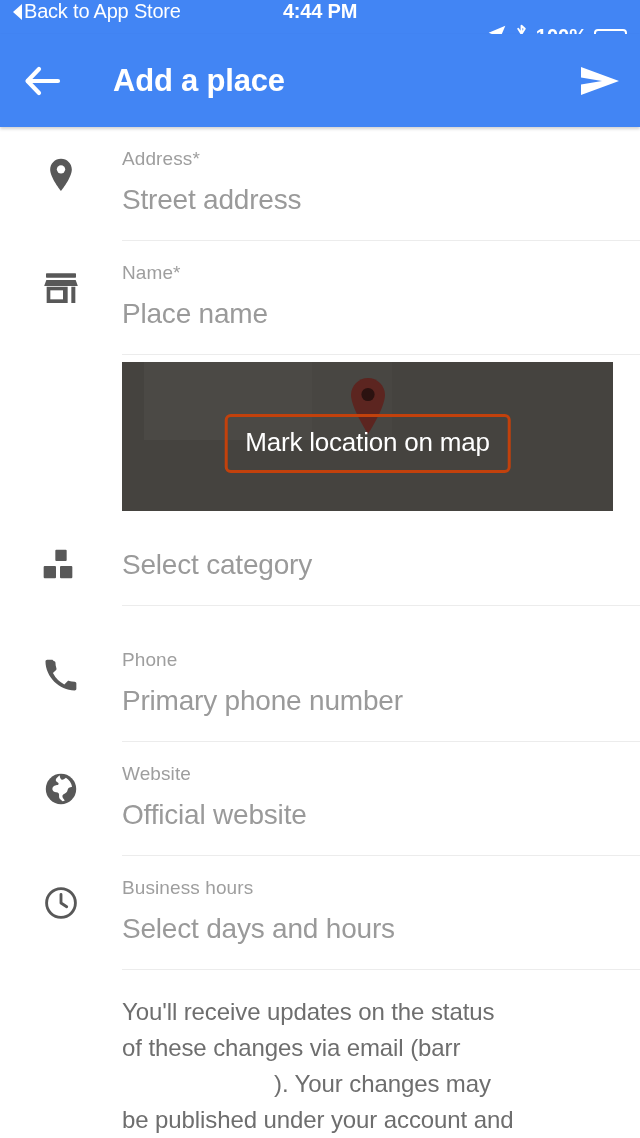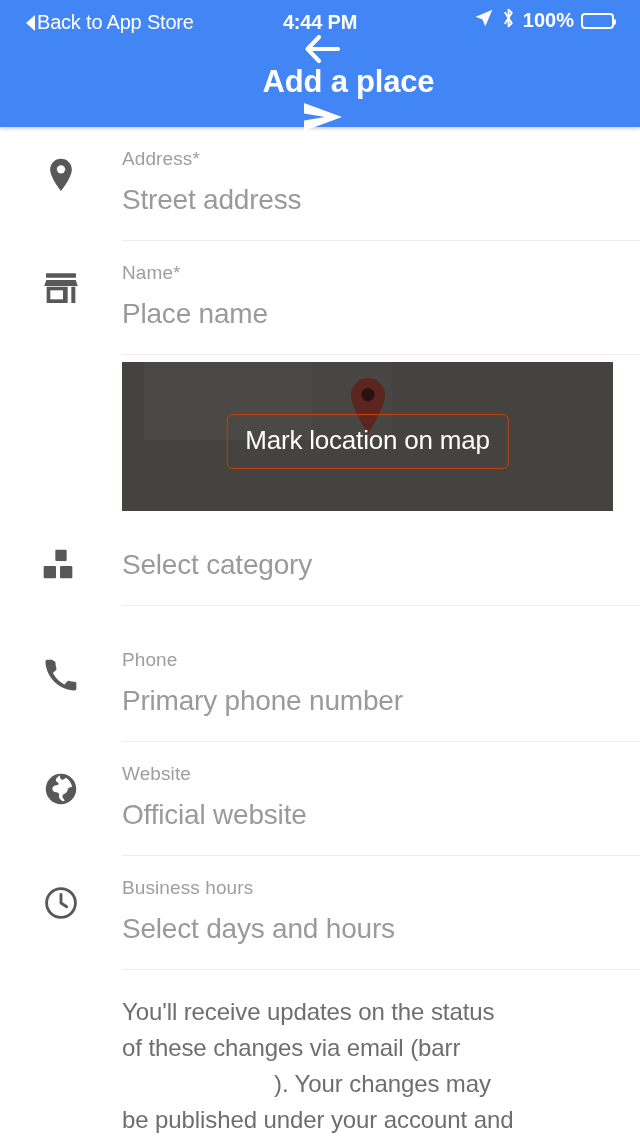--- a/index.html
+++ b/index.html
@@ -14,24 +14,25 @@
     font-family: "Liberation Sans", sans-serif;
     -webkit-font-smoothing: antialiased;
   }
 
   
   .statusbar {
     height: 34px;
     background: #4285F4;
     color: #ffffff;
     display: flex;
-    align-items: flex-end;
-    position: relative;
-    padding: 0 26px;
+    align-items: flex-start;
+    position: relative;
+    padding: 0 13px;
     box-sizing: border-box;
+    flex-direction: column;
   }
   .sb-left {
     display: flex;
     align-items: center;
     font-size: 20px;
     font-weight: 400;
     letter-spacing: -0.2px;
   }
   .sb-back-caret {
     width: 0; height: 0;
@@ -84,21 +85,20 @@
   .appbar {
     height: 93px;
     background: #4285F4;
     display: flex;
     align-items: center;
     padding: 0 18px 0 24px;
     box-sizing: border-box;
     box-shadow: 0 2px 3px rgba(0,0,0,0.18);
     position: relative;
     z-index: 5;
-    flex-direction: column;
   }
   .appbar-title {
     color: #ffffff;
     font-size: 31px;
     font-weight: 700;
     margin-left: 51px;
     letter-spacing: -0.2px;
   }
   .appbar-spacer { flex: 1; }
   .icon-btn {
@@ -178,21 +178,21 @@
     position: absolute;
     left: 50%;
     top: 14px;
     transform: translateX(-50%);
   }
   .map-btn {
     position: absolute;
     left: 50%;
     top: 52px;
     transform: translateX(-50%);
-    border: 1px solid #c2410c;
+    border: 3px solid #c2410c;
     border-radius: 6px;
     color: #ffffff;
     font-size: 26px;
     padding: 10px 18px 12px;
     white-space: nowrap;
     letter-spacing: -0.2px;
     background: transparent;
   }
 
   

